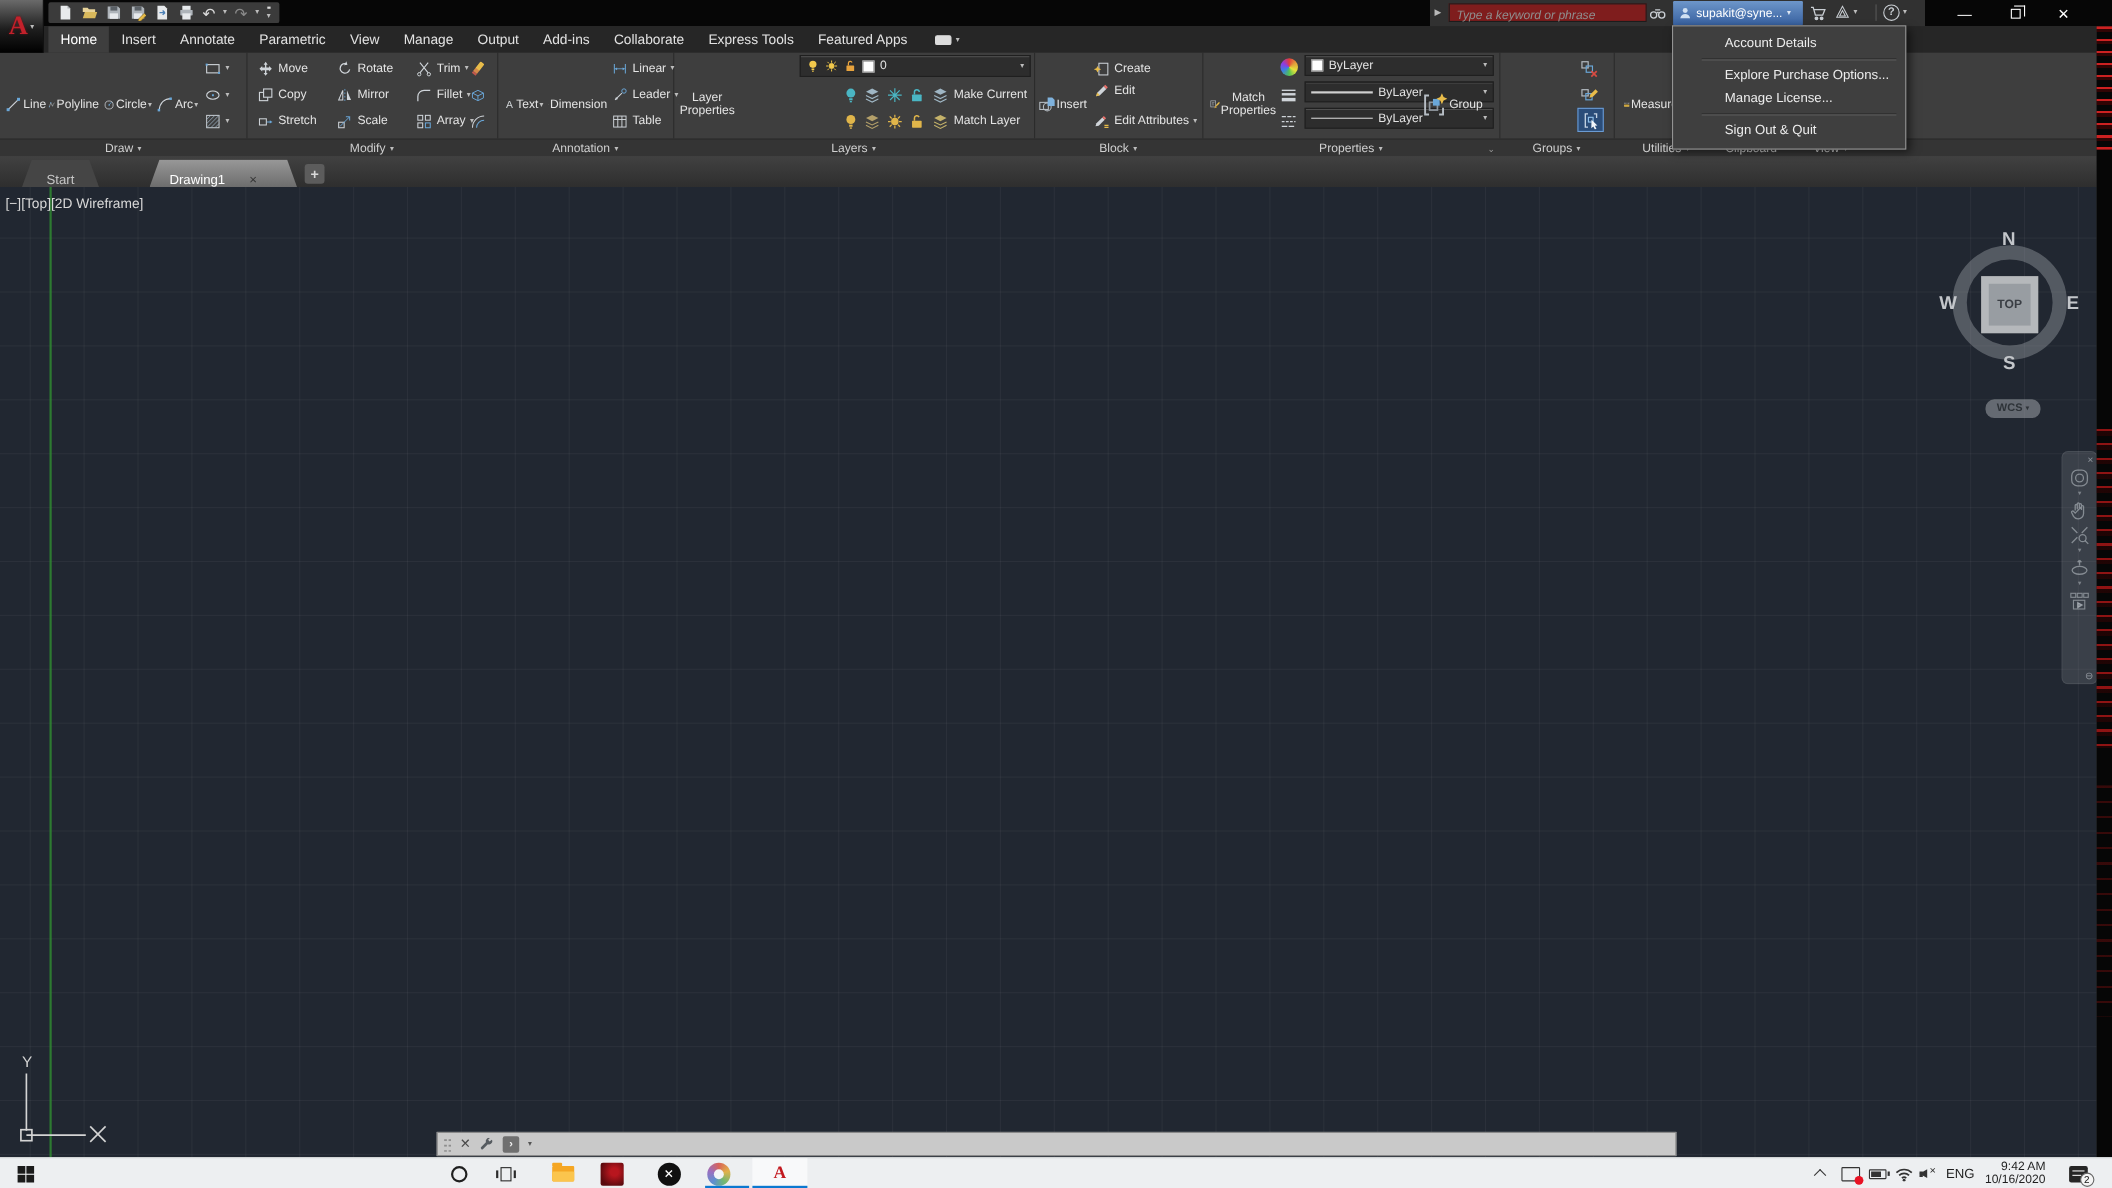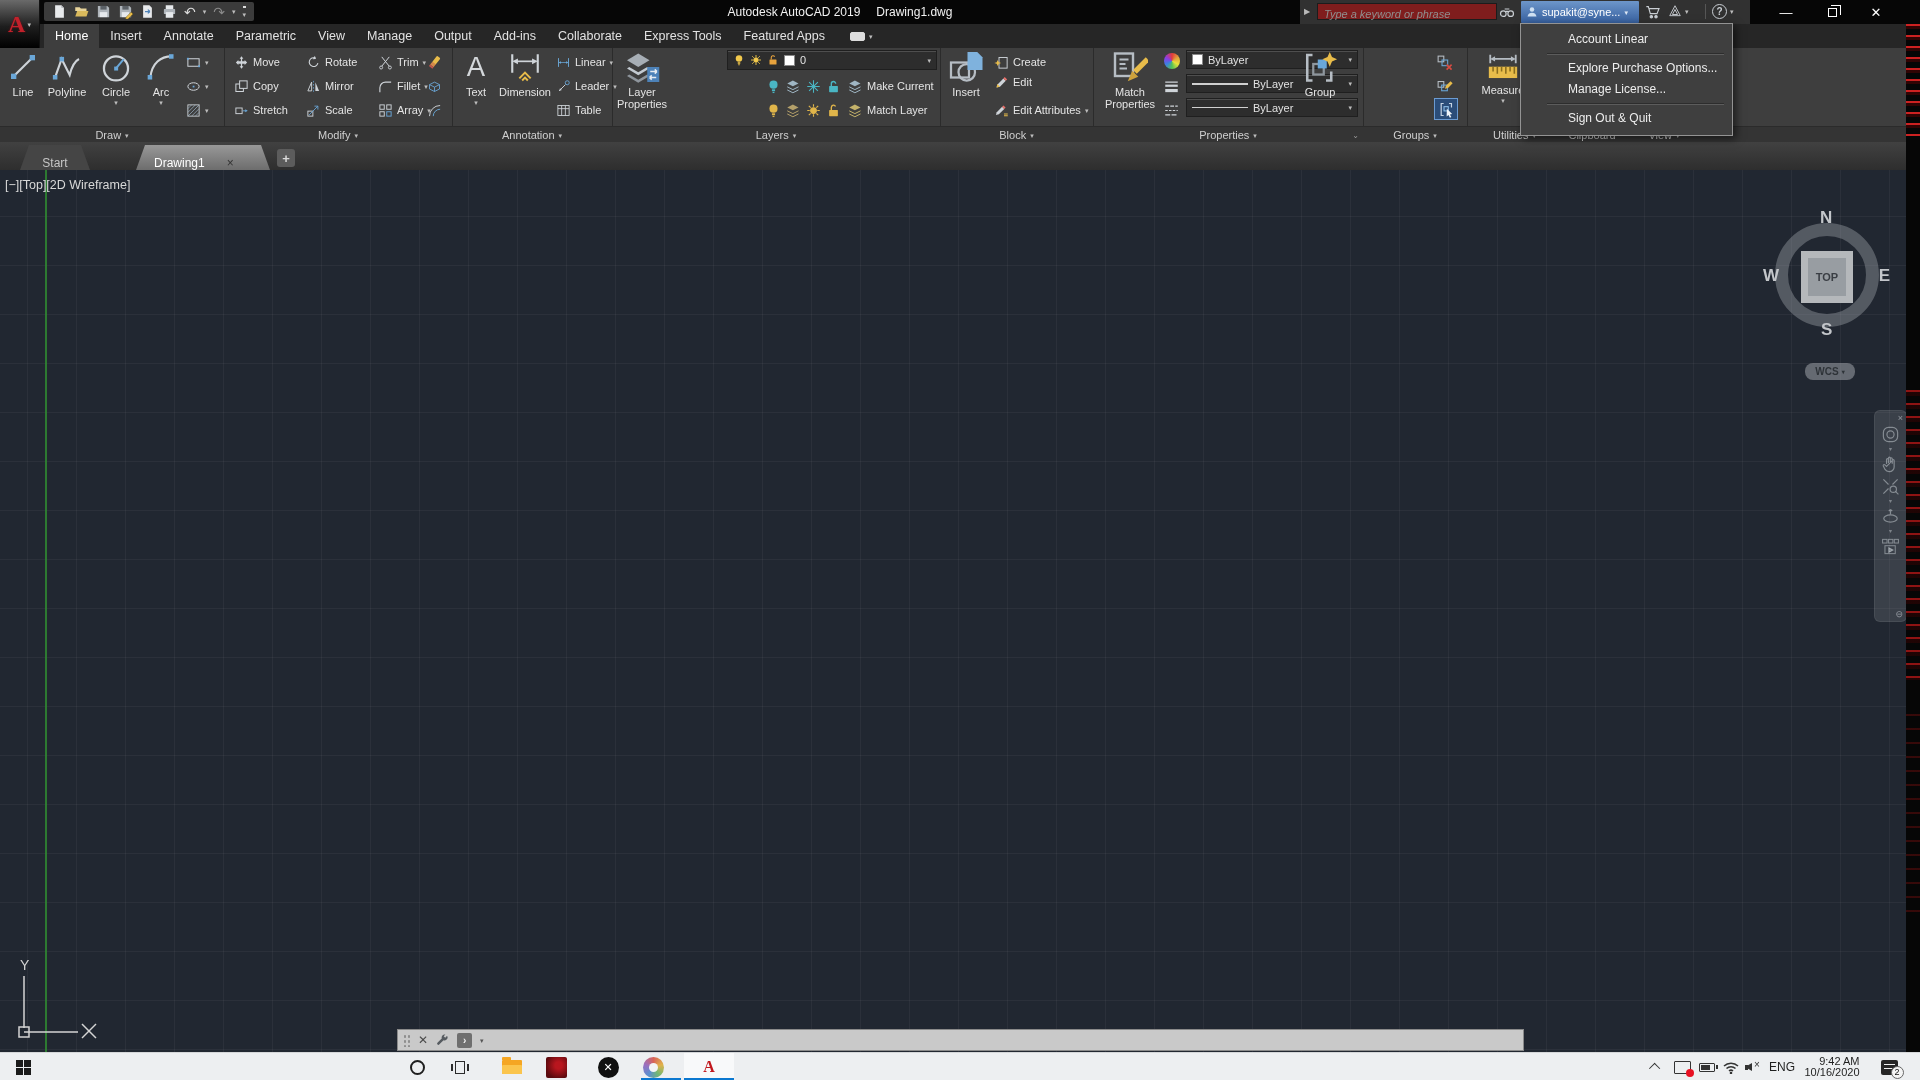--- a/index.html
+++ b/index.html
@@ -38,21 +38,21 @@
 
 #rtabs{position:absolute;left:0;top:24px;width:1906px;height:24px;background:#262626;display:flex;align-items:stretch;padding-left:44px}
 #rtabs .tab{padding:0 11px;line-height:24px;font-size:12.5px;color:#e2e2e2}
 #rtabs .tab.active{background:#3e3e3e;color:#fff}
 #rtoggle{display:flex;align-items:center;gap:4px;margin-left:14px}
 #rtoggle .box{width:15px;height:9px;border:1.5px solid #dcdcdc;border-radius:2px;background:#dcdcdc}
 
 
 #rbody{position:absolute;left:0;top:48px;width:1906px;height:78px;background:#3e3e3e}
 .psep{position:absolute;top:0;width:1px;height:78px;background:#2b2b2b}
-.bigbtn{position:absolute;top:1px;height:92px;display:flex;flex-direction:column;align-items:center;justify-content:flex-start;gap:1px;text-align:center}
+.bigbtn{position:absolute;top:1px;height:92px;display:flex;flex-direction:row;align-items:center;justify-content:flex-start;gap:1px;text-align:center}
 .bigbtn .lbl{font-size:11px;line-height:12px;color:#e4e4e4}
 .sm{position:absolute;display:flex;align-items:center;gap:4px;height:20px}
 .sm .lbl{font-size:11px;color:#e4e4e4;white-space:nowrap}
 .sicon{width:15px;height:15px;flex:none}
 .combo{background:#2d2d2d;border:1px solid #1f1f1f;box-shadow:inset 0 1px 0 #4e4e4e;display:flex;align-items:center;gap:5px;padding:0 5px;color:#e2e2e2;font-size:11px}
 .combo .sw{width:11px;height:11px;background:#fff;border:1px solid #888;flex:none}
 .combo .fill{flex:1}
 .combo .lwline{height:2px;background:#cfcfcf;width:56px;flex:none}
 .cwheel{width:16px;height:16px;border-radius:50%;background:conic-gradient(#e23b3b,#e2a33b,#e6e23b,#53c253,#3b7fe2,#8e3be2,#e23b3b)}
 #plabels{position:absolute;left:0;top:126px;width:1906px;height:16px;background:#343434;border-top:1px solid #2b2b2b}
@@ -476,24 +476,20 @@
         </svg>
       <svg class="q">
           <use href="#s-print"></use>
         </svg>
       <span style="font-size:14px;color:#dcdcdc">↶</span>
         <span class="car">▾</span>
       <span style="font-size:14px;color:#8a8a8a">↷</span>
         <span class="car">▾</span>
       <span style="border-top:2px solid #dcdcdc;padding-top:1px;line-height:5px"><span class="car">▾</span></span>
     </div>
-    <div id="win-title">
-      <span>Autodesk AutoCAD 2019</span>
-      <span>Drawing1.dwg</span>
-    </div>
     <div id="tb-right"></div>
     <div id="tb-play">▶</div>
     <div id="tb-search">
       <input placeholder="Type a keyword or phrase" style="">
     </div>
     <svg id="tb-binocs">
         <use href="#s-binocs"></use>
       </svg>
     <div id="tb-account">
       <svg style="width:12px;height:12px">
@@ -1006,21 +1002,21 @@
     </svg>
   </div>
 
   <div id="edge-strip">
     <div class="streak s1"></div>
       <div class="streak s2"></div>
       <div class="streak s3"></div>
   </div>
 
   <div id="acct-menu">
-    <div class="mi">Account Linear</div>
+    <div class="mi">Account Details</div>
     <div class="msep"></div>
     <div class="mi">Explore Purchase Options...</div>
     <div class="mi">Manage License...</div>
     <div class="msep"></div>
     <div class="mi">Sign Out &amp; Quit</div>
   </div>
 
   <div id="cmdbar">
     <div id="cmd-grip"></div>
     <span id="cmd-x">✕</span>

